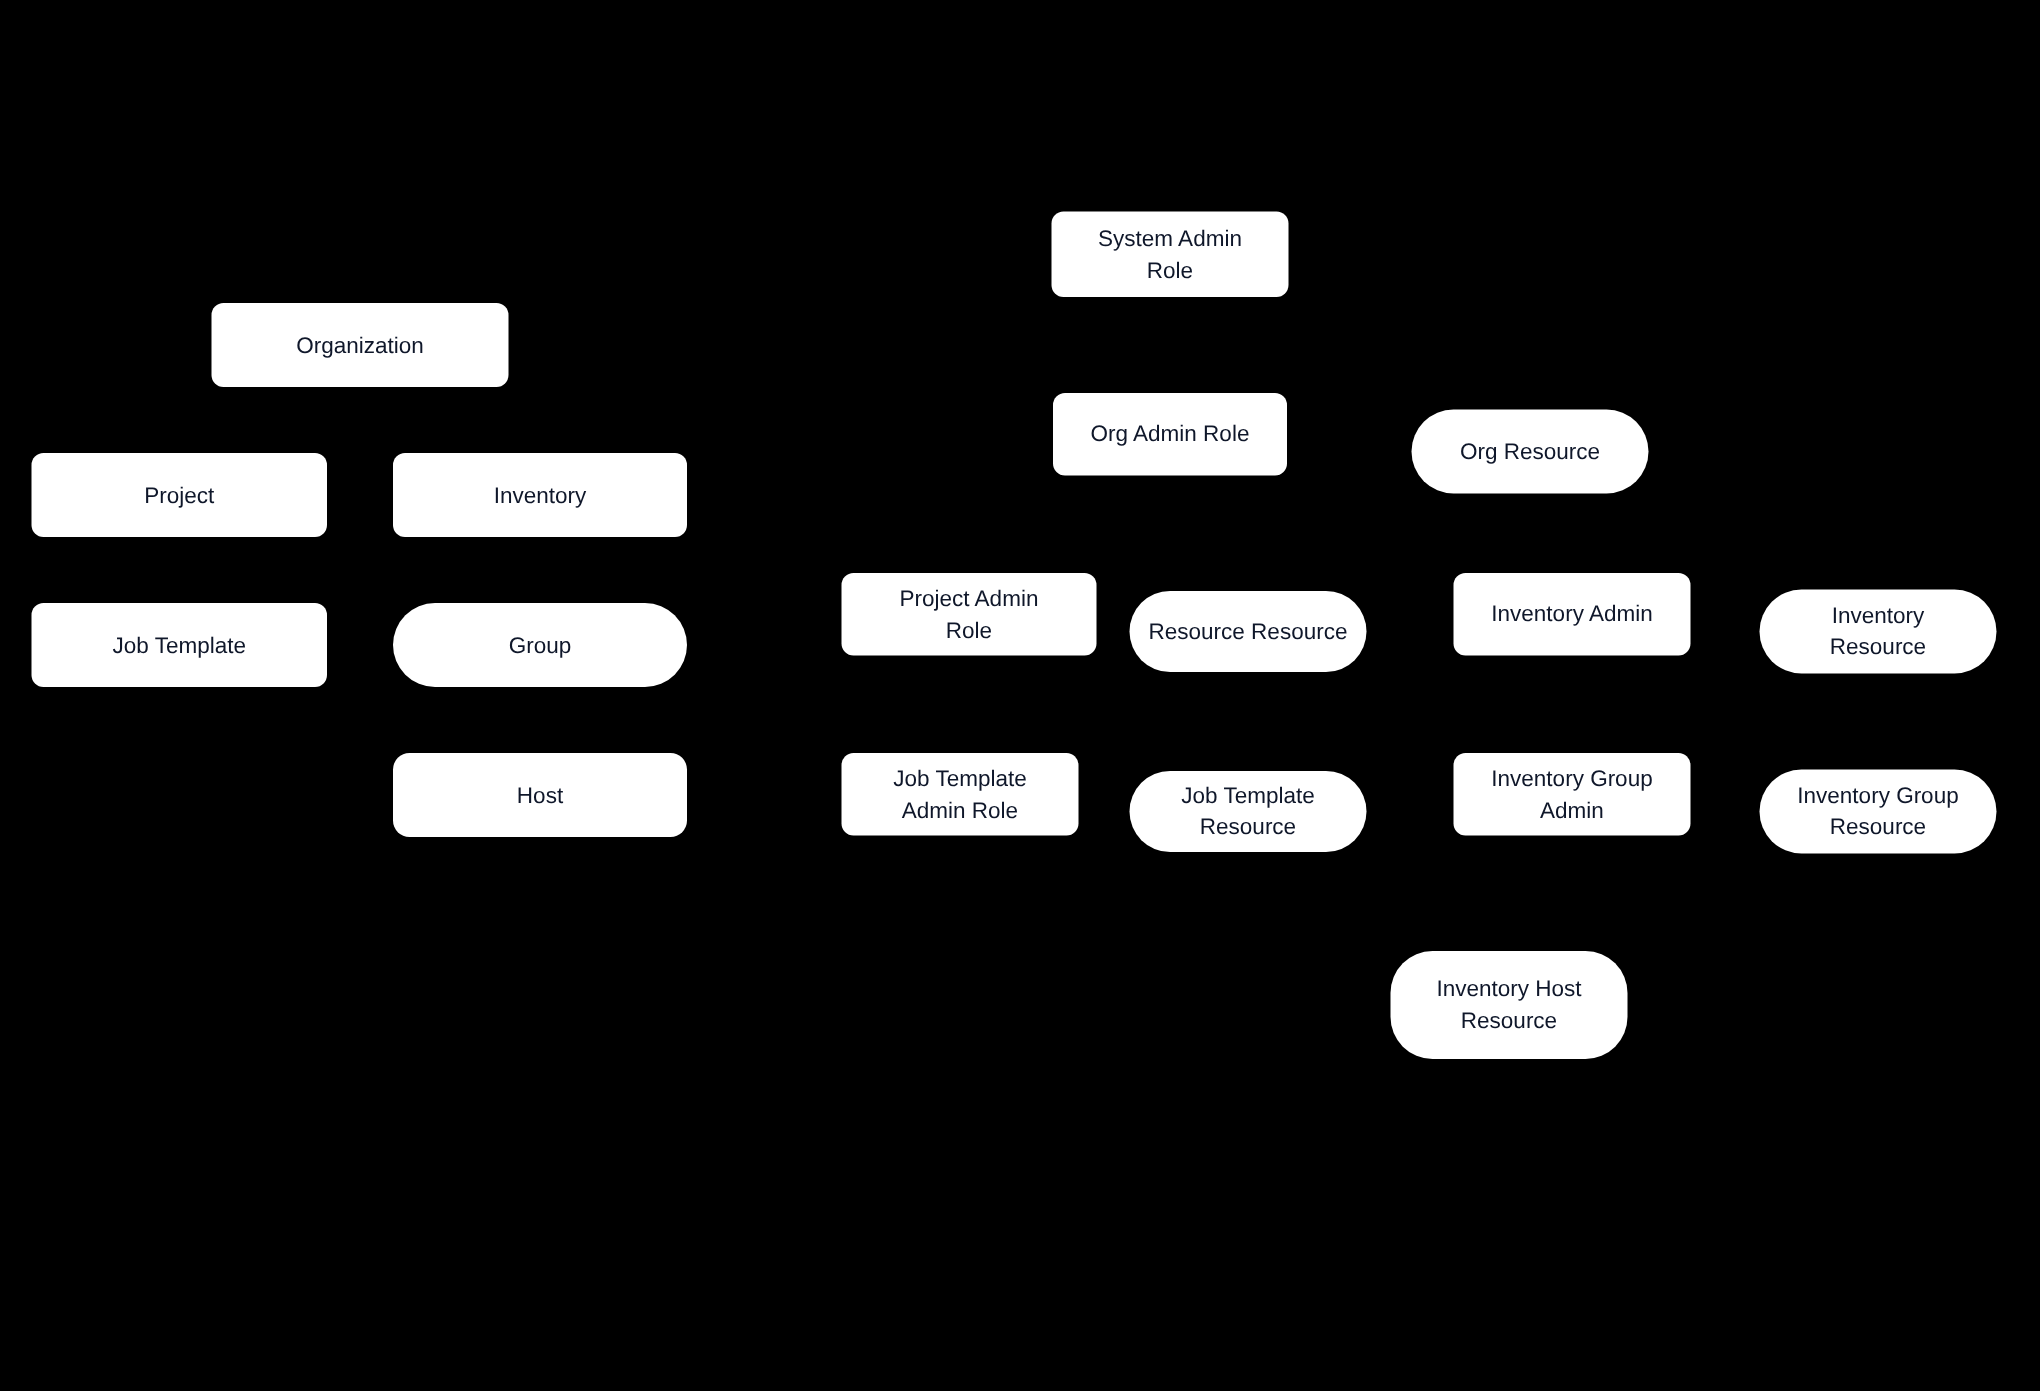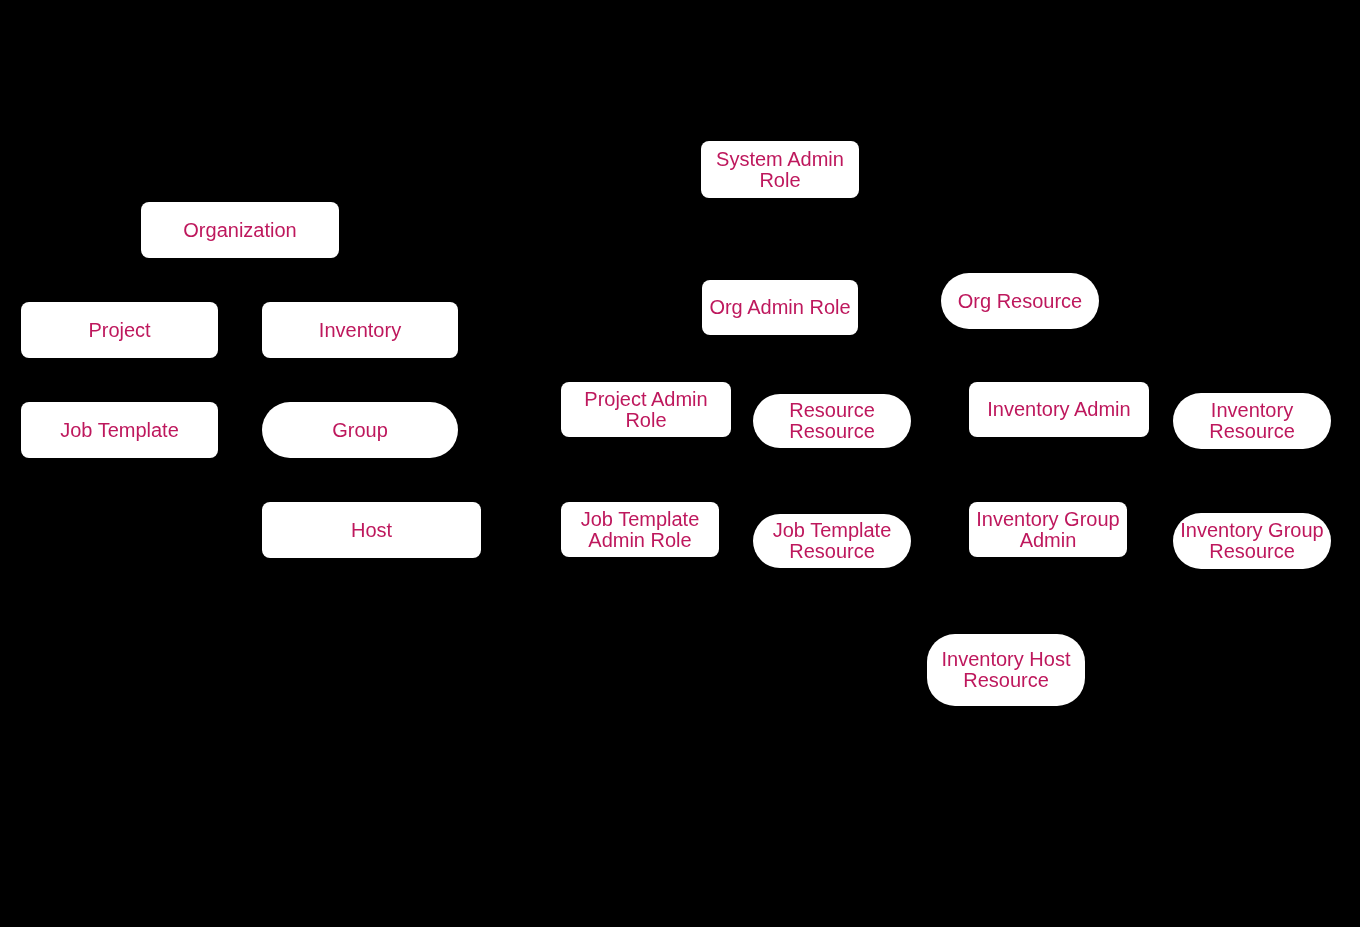--- a/index.html
+++ b/index.html
@@ -16,27 +16,27 @@
   }
   .canvas {
     position: absolute;
     left: 0; top: 0;
     width: 1360px;
     height: 927px;
   }
   .node {
     position: absolute;
     background: #ffffff;
-    color: #be185d;
+    color: #0f172a;
     display: flex;
     align-items: center;
     justify-content: center;
     text-align: center;
     white-space: pre-line;
-    font-size: 20px;
+    font-size: 15px;
     line-height: 21px;
     box-sizing: border-box;
     padding: 0 6px;
   }
   .node.rect {
     border-radius: 8px;
   }
   .node.pill {
     border-radius: 28px;
     margin-top: 12px;
@@ -50,35 +50,35 @@
   <div class="node rect" style="left:141px; top:202px; width:198px; height:56px;">Organization</div>
 
   <div class="node rect" style="left:21px; top:302px; width:197px; height:56px;">Project</div>
 
   <div class="node rect" style="left:262px; top:302px; width:196px; height:56px;">Inventory</div>
 
   <div class="node rect" style="left:21px; top:402px; width:197px; height:56px;">Job Template</div>
 
   <div class="node rect" style="left:262px; top:402px; width:196px; height:56px;border-radius:28px;">Group</div>
 
-  <div class="node rect" style="left:262px; top:502px; width:219px; height:56px;">Host</div>
+  <div class="node rect" style="left:262px; top:502px; width:196px; height:56px;border-radius:11px;">Host</div>
 
   <div class="node rect" style="left:701px; top:141px; width:158px; height:57px;">System Admin
 Role</div>
 
-  <div class="node rect" style="left:702px; top:262px; width:156px; height:55px;margin-top:18px;">Org Admin Role</div>
+  <div class="node rect" style="left:702px; top:262px; width:156px; height:55px;">Org Admin Role</div>
 
   <div class="node pill" style="left:941px; top:261px; width:158px; height:56px;">Org Resource</div>
 
   <div class="node rect" style="left:561px; top:382px; width:170px; height:55px;">Project Admin
 Role</div>
 
   <div class="node pill" style="left:753px; top:382px; width:158px; height:54px;">Resource Resource</div>
 
-  <div class="node rect" style="left:969px; top:382px; width:180px; height:55px;">Inventory Admin</div>
+  <div class="node rect" style="left:969px; top:382px; width:158px; height:55px;">Inventory Admin</div>
 
   <div class="node pill" style="left:1173px; top:381px; width:158px; height:56px;">Inventory
 Resource</div>
 
   <div class="node rect" style="left:561px; top:502px; width:158px; height:55px;">Job Template
 Admin Role</div>
 
   <div class="node pill" style="left:753px; top:502px; width:158px; height:54px;">Job Template
 Resource</div>
 

